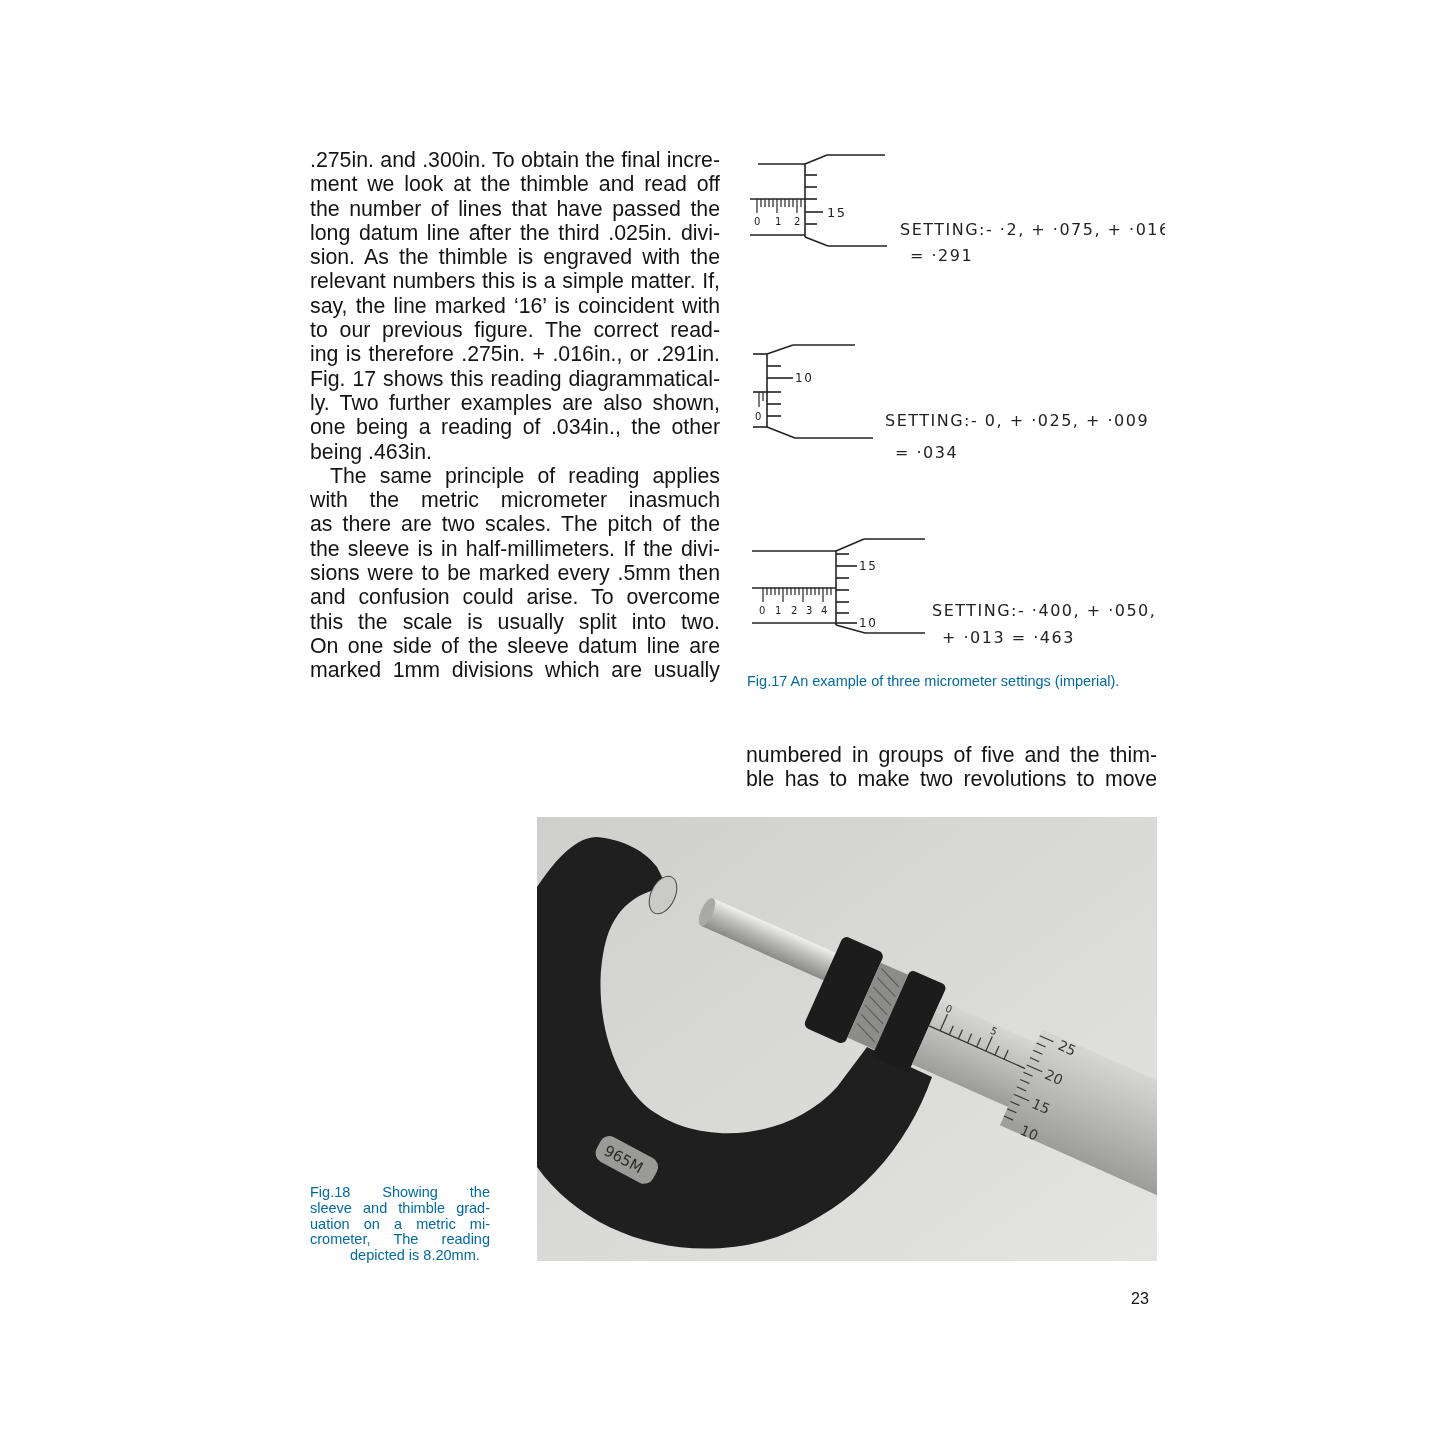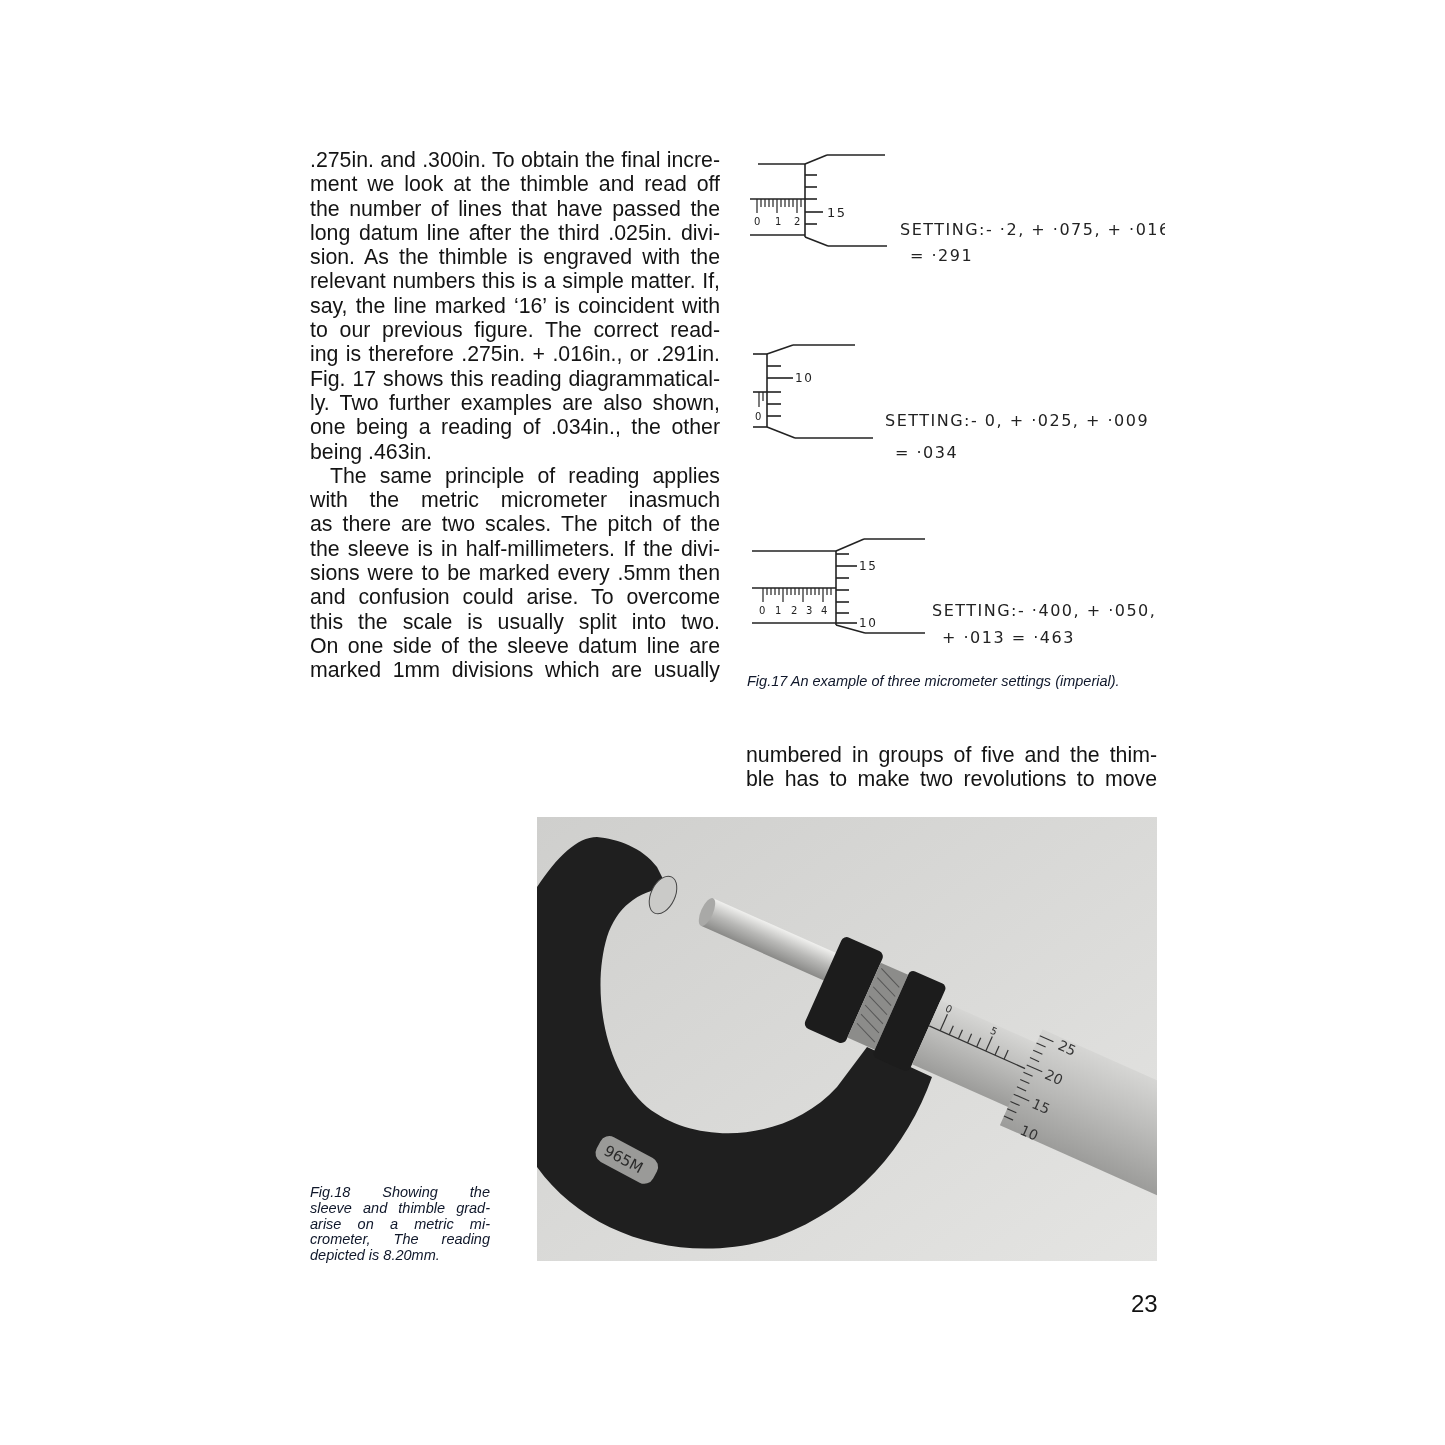--- a/index.html
+++ b/index.html
@@ -6,27 +6,27 @@
   body { width:1445px; height:1445px; position:relative; overflow:hidden; font-family:"Liberation Sans", sans-serif; color:#141414; }
   .col { position:absolute; font-size:21.3px; line-height:24.3px; }
   .col .line { display:block; white-space:nowrap; text-align:justify; text-align-last:justify; height:24.3px; }
   .col .line.last { text-align-last:left; }
   .col .line.indent { padding-left:20px; }
   #left-col { left:310px; top:148px; width:410px; }
   #right-col { left:746px; top:731px; width:411px;margin-top:12px; }
   .figure-diagram { position:absolute; }
   .hand { font-family:"DejaVu Sans", sans-serif; font-size:16px; letter-spacing:1.5px; fill:#222; }
   .hand-small { font-family:"DejaVu Sans", sans-serif; font-size:10px; fill:#222; }
-  .caption { position:absolute; font-style:italic; font-size:14.5px; line-height:16px; color:#0f172a; }
+  .caption { position:absolute; font-size:14.5px; line-height:16px; color:#0369a1; }
   #fig17-caption { left:747px; top:673px; width:420px; white-space:nowrap; }
   #fig18-caption { left:310px; top:1185px; width:180px; font-size:14.5px; line-height:15.8px; }
   #fig18-caption .line { display:block; text-align:justify; text-align-last:justify; white-space:nowrap; height:15.8px; }
-  #fig18-caption .line.last { text-align-last:left; }
+  #fig18-caption .line.last { text-align-last:left;margin-left:40px; }
   #photo { position:absolute; left:537px; top:817px; width:620px; height:444px; background:#d8d8d6; overflow:hidden; }
-  #page-number { position:absolute; left:1131px; top:1290px; font-size:24px; color:#111; }
+  #page-number { position:absolute; left:1131px; top:1290px; font-size:16px; color:#111; }
 </style>
 </head>
 <body>
 
 <div id="left-col" class="col">
   <span class="line">.275in. and .300in. To obtain the final incre-</span>
   <span class="line">ment we look at the thimble and read off</span>
   <span class="line">the number of lines that have passed the</span>
   <span class="line">long datum line after the third .025in. divi-</span>
   <span class="line">sion. As the thimble is engraved with the</span>
@@ -251,18 +251,18 @@
     <g transform="rotate(28 88 342)">
       <rect x="58" y="328" width="64" height="28" rx="10" fill="#9a9a98"></rect>
       <text x="66" y="348" font-size="15" fill="#2a2a2a" font-family="DejaVu Sans, sans-serif">965M</text>
     </g>
   </svg>
 </div>
 
 <div id="fig18-caption" class="caption">
   <span class="line">Fig.18 Showing the</span>
   <span class="line">sleeve and thimble grad-</span>
-  <span class="line">arise on a metric mi-</span>
+  <span class="line">uation on a metric mi-</span>
   <span class="line">crometer, The reading</span>
   <span class="line last">depicted is 8.20mm.</span>
 </div>
 
 <div id="page-number">23</div>
 
 </body></html>

